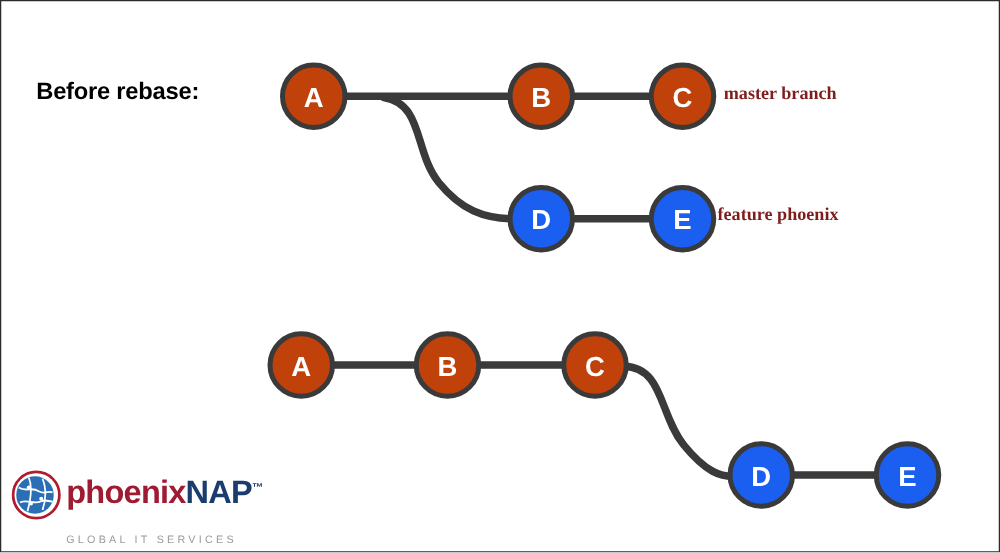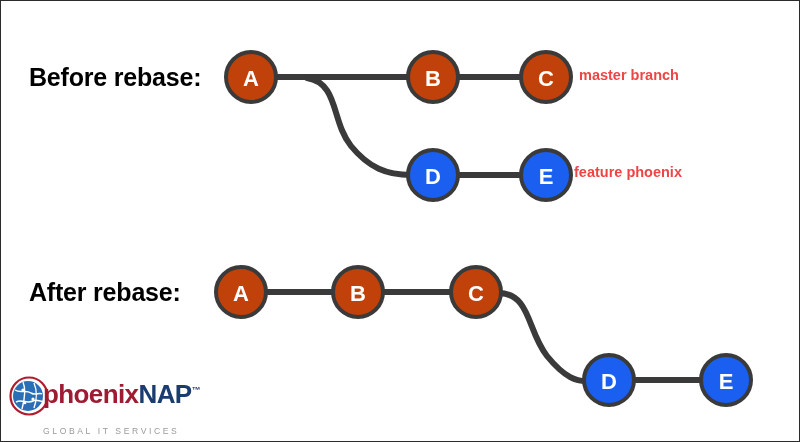--- a/index.html
+++ b/index.html
@@ -21,34 +21,34 @@
     position: absolute;
     left: 0;
     top: 0;
     width: 800px;
     height: 442px;
   }
   .section-label {
     position: absolute;
     font-family: "Liberation Sans", sans-serif;
     font-weight: bold;
-    font-size: 25px;
+    font-size: 19px;
     color: #000000;
     white-space: nowrap;
     letter-spacing: -0.2px;
   }
   #label-before { left: 28px; top: 62px; }
   #label-after  { left: 28px; top: 277px; }
 
   .branch-label {
     position: absolute;
-    font-family: Liberation Sans, sans-serif;
+    font-family: Liberation Serif, serif;
     font-weight: bold;
     font-size: 14.5px;
-    color: #ef4444;
+    color: #7f1d1d;
     white-space: nowrap;
   }
   #label-master  { left: 578px; top: 66px; }
   #label-feature { left: 573px; top: 163px; }
 
   .node-text {
     font-family: "Liberation Sans", sans-serif;
     font-weight: bold;
     font-size: 22px;
     fill: #ffffff;
@@ -66,21 +66,21 @@
   }
   #logo-globe {
     position: absolute;
     left: 0px;
     top: 4px;
     width: 40px;
     height: 40px;
   }
   #logo-wordmark {
     position: absolute;
-    left: 34px;
+    left: 44px;
     top: 5px;
     width: 150px;
     height: 40px;
   }
   .wm-main {
     font-family: "Liberation Sans", sans-serif;
     font-size: 26px;
     font-weight: bold;
     letter-spacing: -0.6px;
     line-height: 26px;
@@ -102,21 +102,20 @@
     margin-top: 19px;
   }
 </style>
 </head>
 <body>
 
 <div id="canvas">
 
   <div class="section-label" id="label-before">Before rebase:</div>
 
-  <div class="section-label" id="label-after">After rebase:</div>
 
   <div class="branch-label" id="label-master">master branch</div>
 
   <div class="branch-label" id="label-feature">feature phoenix</div>
 
   <svg class="diagram" viewBox="0 0 800 442">
 
     <g>
 
       <line x1="272" y1="76" x2="412" y2="76" stroke="#3a3a3a" stroke-width="6" stroke-linecap="round"></line>

